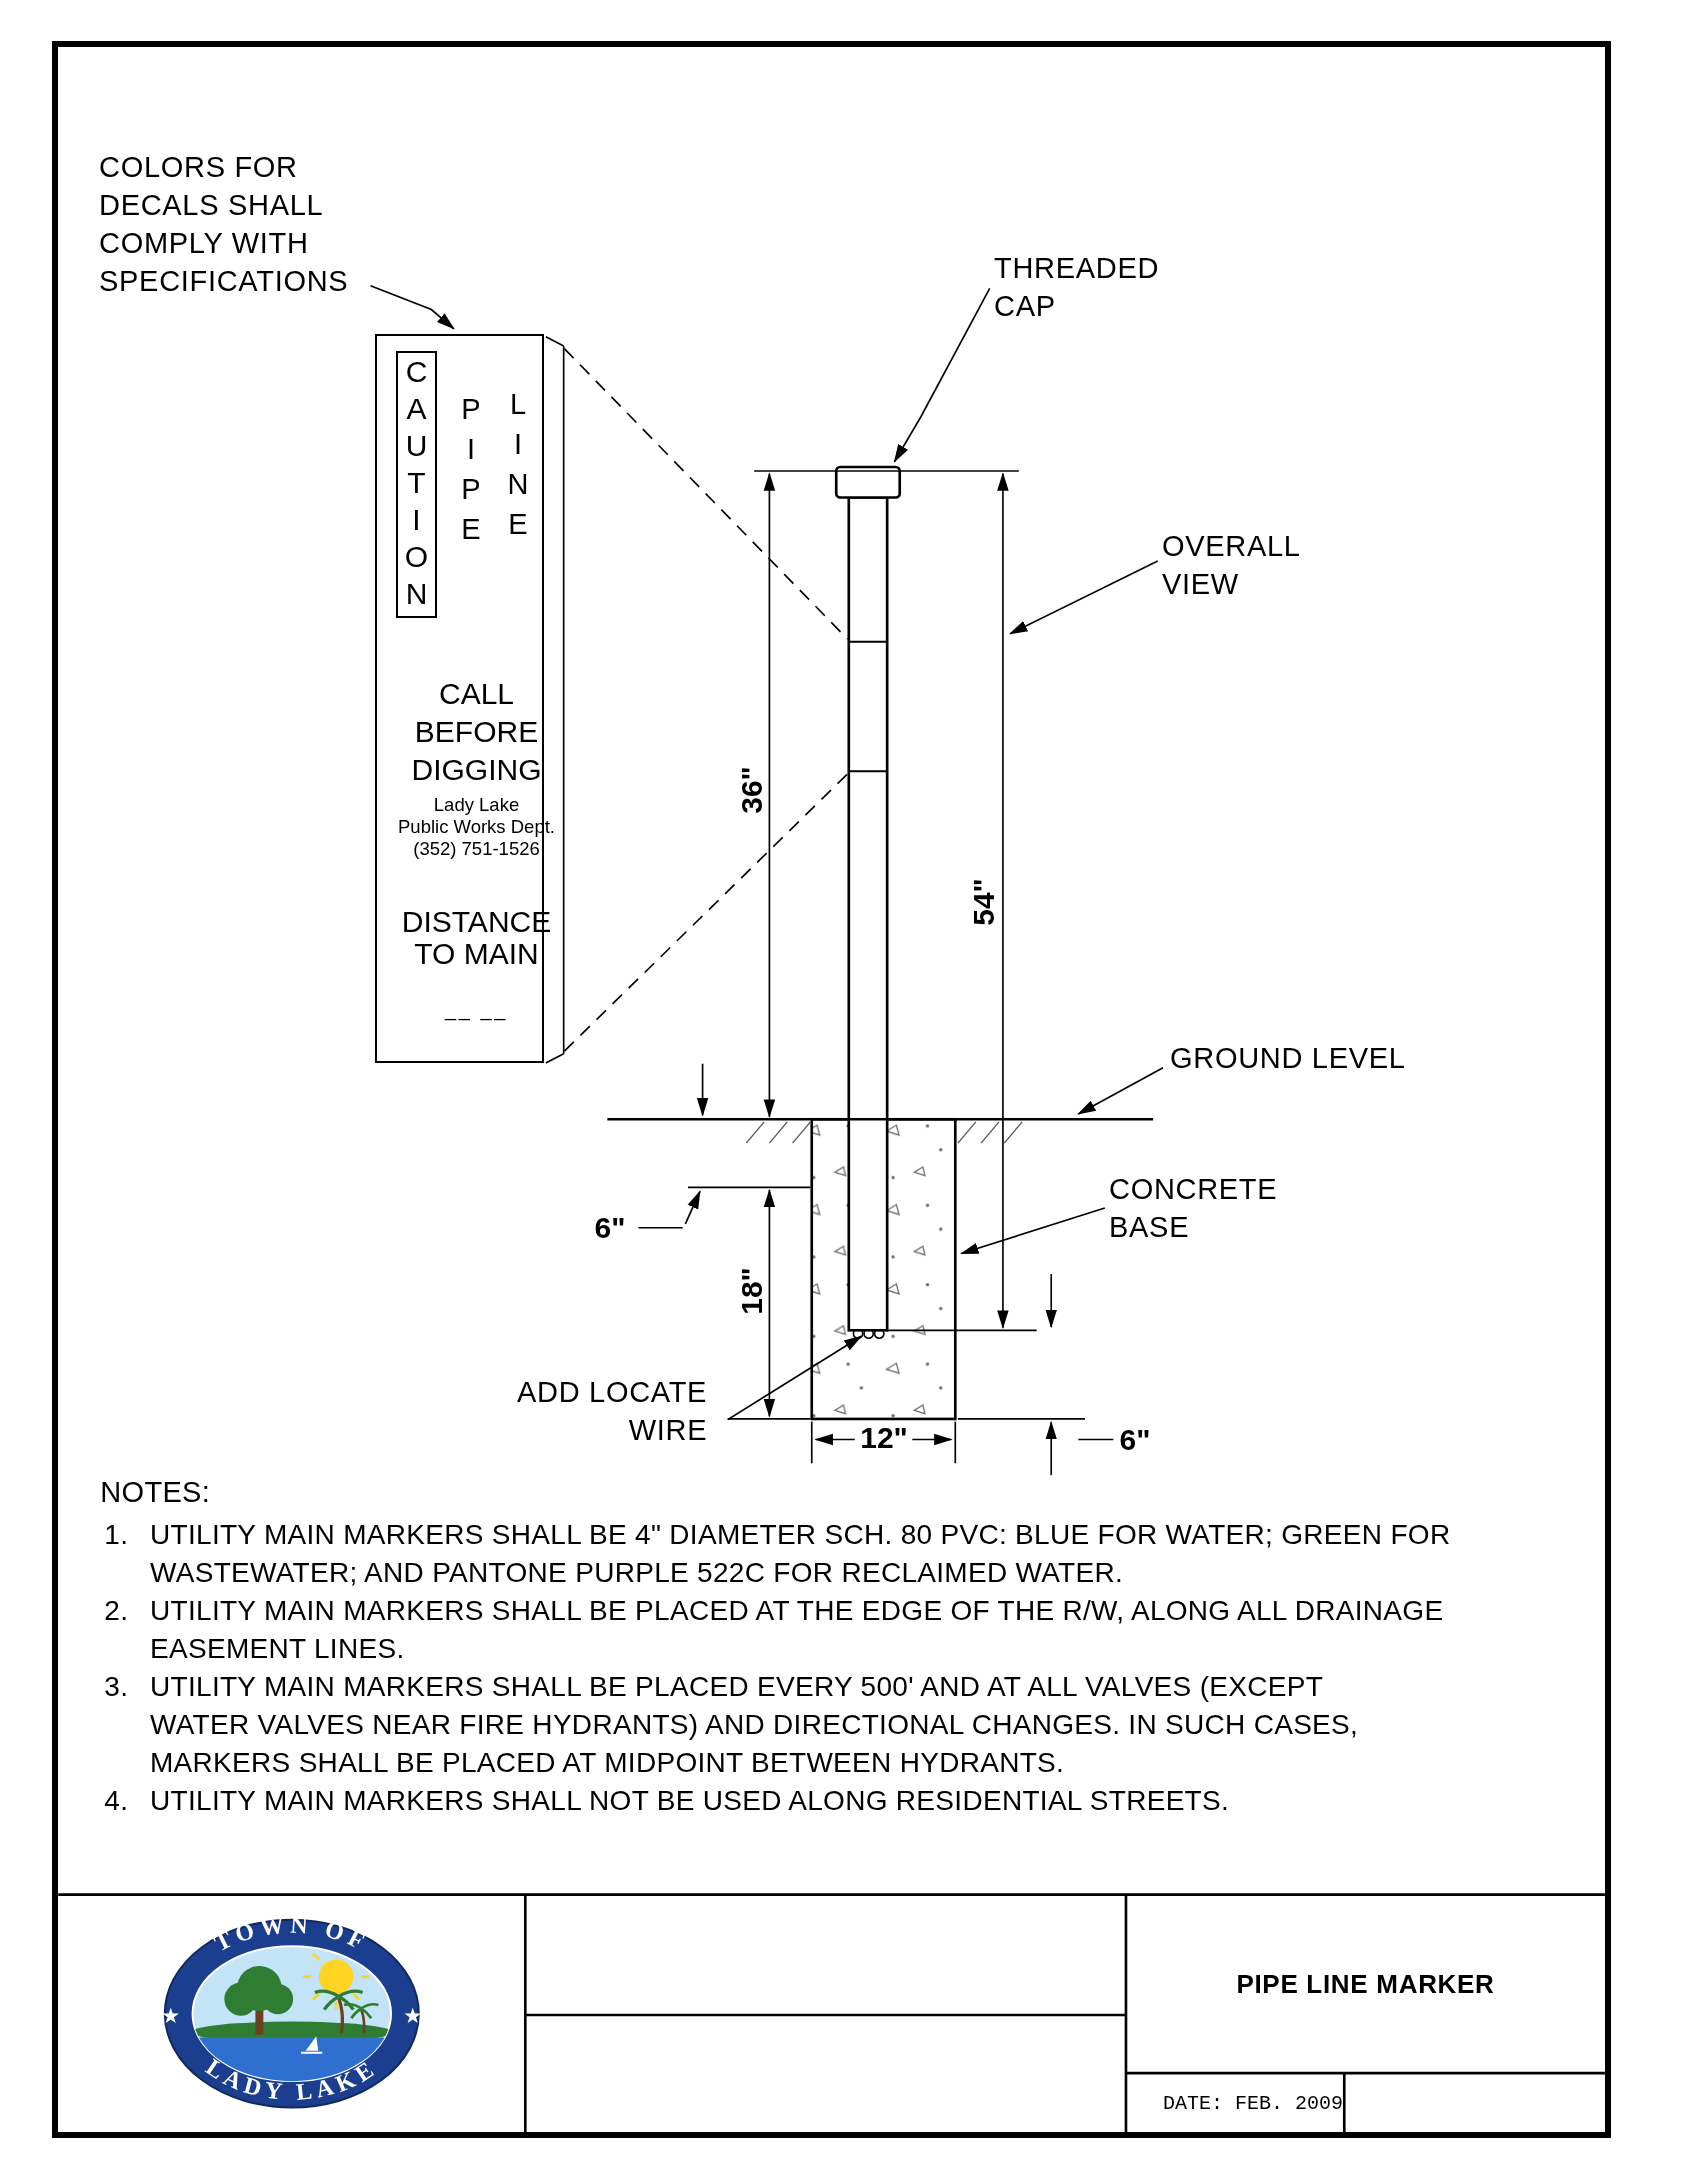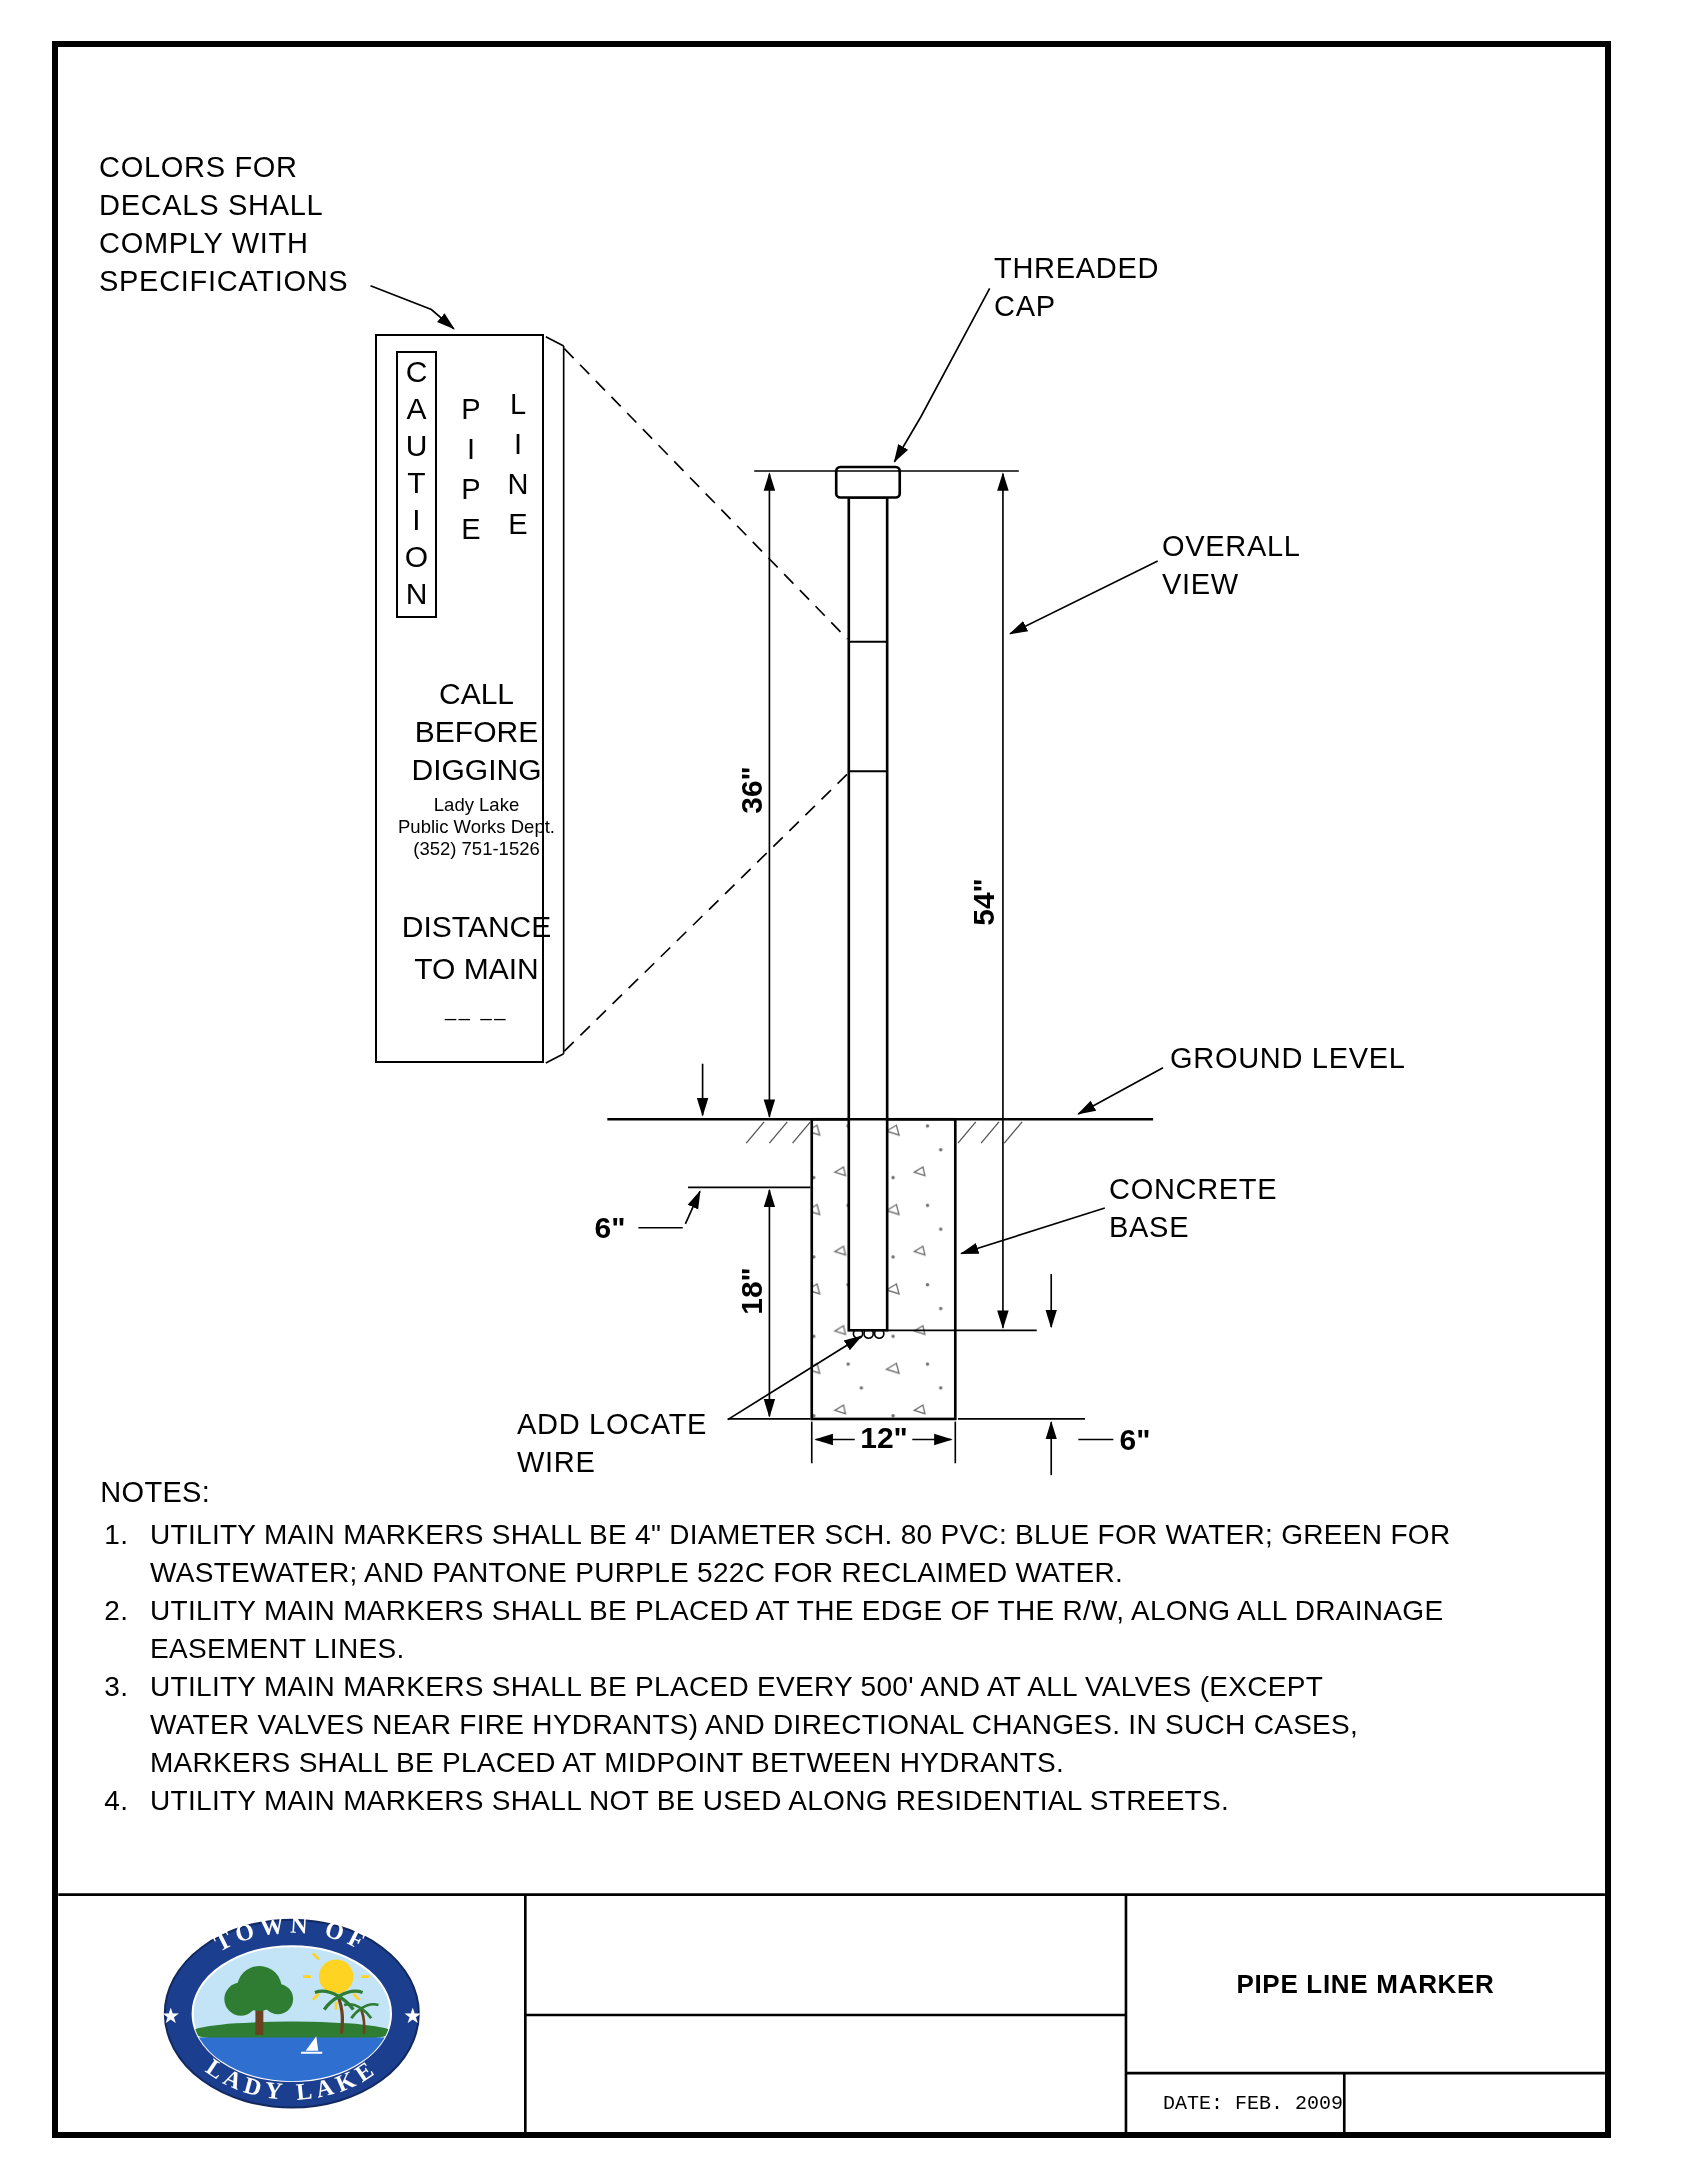--- a/index.html
+++ b/index.html
@@ -219,21 +219,21 @@
 CAP</div>
 
   <div class="lbl" style="left:1162px;top:527px;">OVERALL
 VIEW</div>
 
   <div class="lbl" style="left:1170px;top:1039px;">GROUND LEVEL</div>
 
   <div class="lbl" style="left:1109px;top:1170px;">CONCRETE
 BASE</div>
 
-  <div class="lbl" style="left:517px;top:1405px;">ADD LOCATE
+  <div class="lbl" style="left:517px;top:1373px;text-align:right;">ADD LOCATE
 WIRE</div>
 
   <div class="dim rot" style="left:752px;top:790px;">36"</div>
   <div class="dim rot" style="left:984px;top:902px;">54"</div>
   <div class="dim rot" style="left:752px;top:1291px;">18"</div>
   <div class="dim" style="left:610px;top:1228px;">6"</div>
   <div class="dim" style="left:1135px;top:1440px;">6"</div>
   <div class="dim" style="left:884px;top:1438px;">12"</div>
 
   <div class="decal">
@@ -241,21 +241,21 @@
       <span class="vstack">CAUTION</span>
     </div>
     <span class="pcol vstack" style="left:77px;top:57px;">PIPE</span>
     <span class="pcol vstack" style="left:124px;top:52px;">LINE</span>
     <div class="decal-center" style="top:339px;font-size:30px;line-height:38px;">CALL
 BEFORE
 DIGGING</div>
     <div class="decal-center" style="top:458px;font-size:18.5px;line-height:22px;">Lady Lake
 Public Works Dept.
 (352) 751-1526</div>
-    <div class="decal-center" style="top:570px;font-size:30px;line-height:42px;">DISTANCE
+    <div class="decal-center" style="top:570px;font-size:30px;line-height:32px;">DISTANCE
 TO MAIN</div>
     <div class="decal-center" style="top:662px;font-size:20px;letter-spacing:2.6px;">__ __</div>
   </div>
 
   <div class="notes">
     <div class="notes-title">NOTES:</div>
     <div class="note-item">
       <span class="note-num">1.</span>
       <span class="note-text">UTILITY MAIN MARKERS SHALL BE 4" DIAMETER SCH. 80 PVC: BLUE FOR WATER; GREEN FOR
 WASTEWATER; AND PANTONE PURPLE 522C FOR RECLAIMED WATER.</span>

